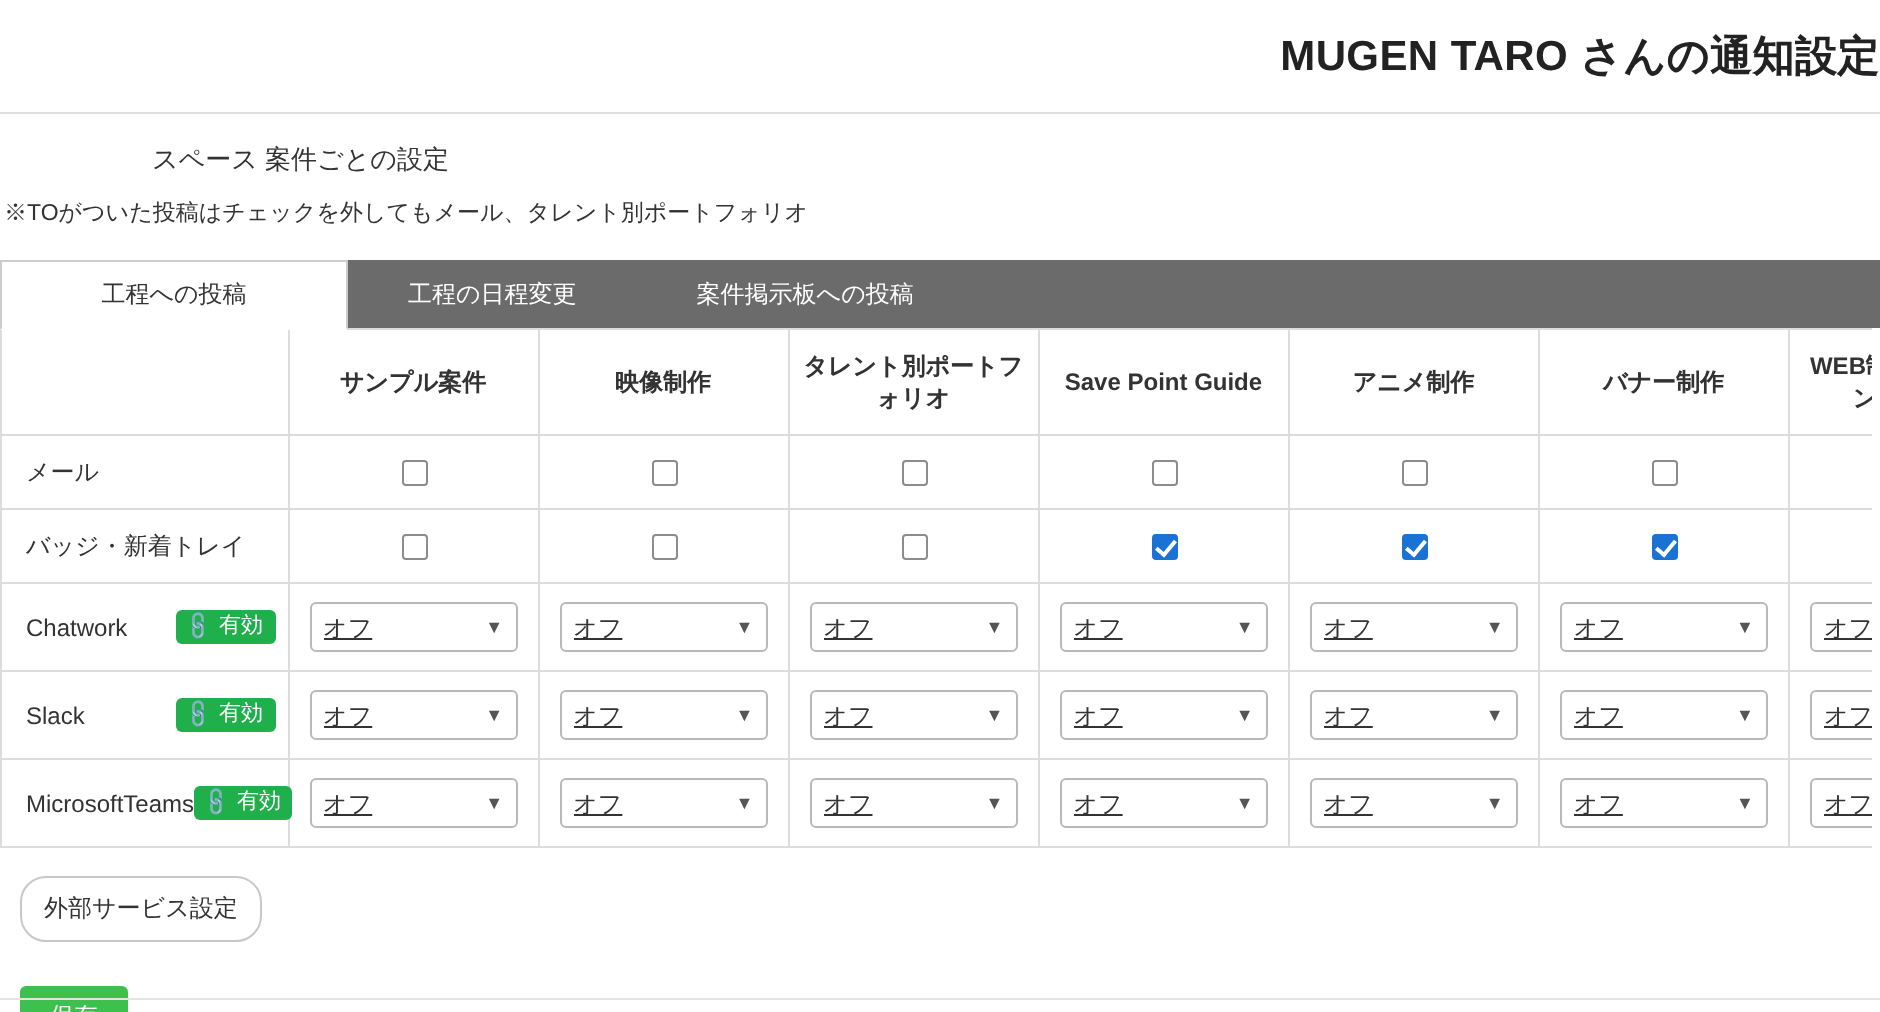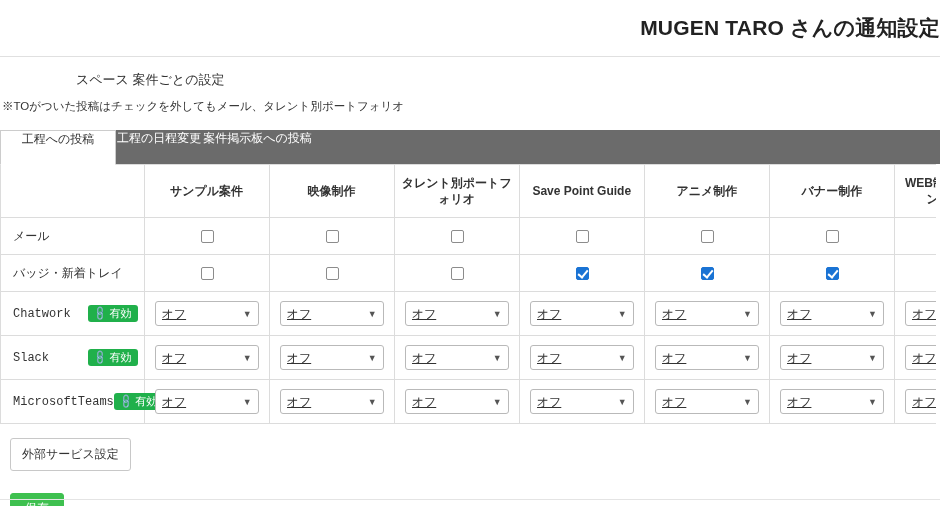--- a/index.html
+++ b/index.html
@@ -60,22 +60,23 @@
   
   .tabs {
     display: flex;
     align-items: stretch;
     background: #6b6b6b;
     height: 34px;
     margin-top: 10px;
   }
   .tab {
     display: flex;
+    align-items: center;
     justify-content: center;
-    padding: 0 1px;
+    padding: 0 30px;
     font-size: 12px;
     color: #ffffff;
     white-space: nowrap;
     cursor: pointer;
   }
   .tab.active {
     background: #ffffff;
     color: #333333;
     border: 1px solid #cccccc;
     border-bottom: 1px solid #ffffff;
@@ -159,21 +160,20 @@
   .label-with-badge {
     display: flex;
     align-items: center;
     justify-content: space-between;
     padding: 0 6px 0 12px;
     white-space: nowrap;
   }
   .label-with-badge .txt {
     font-size: 12px;
     color: #333333;
-    font-family: Liberation Mono, monospace;
   }
   .badge {
     display: inline-flex;
     align-items: center;
     gap: 3px;
     background: #20b04b;
     color: #ffffff;
     font-size: 11px;
     border-radius: 3px;
     padding: 3px 6px;
@@ -222,21 +222,21 @@
   
   .footer {
     padding: 14px 0 0 10px;
   }
   .btn-external {
     display: inline-block;
     border: 1px solid #c8c8c8;
     background: #ffffff;
     color: #333333;
     font-size: 12px;
-    border-radius: 3px;
+    border-radius: 13px;
     padding: 7px 11px;
     cursor: pointer;
     font-family: "Liberation Sans", sans-serif;
   }
   .btn-save {
     display: inline-block;
     margin-top: 22px;
     background: #3ec04f;
     border: 1px solid #3ec04f;
     color: #ffffff;

